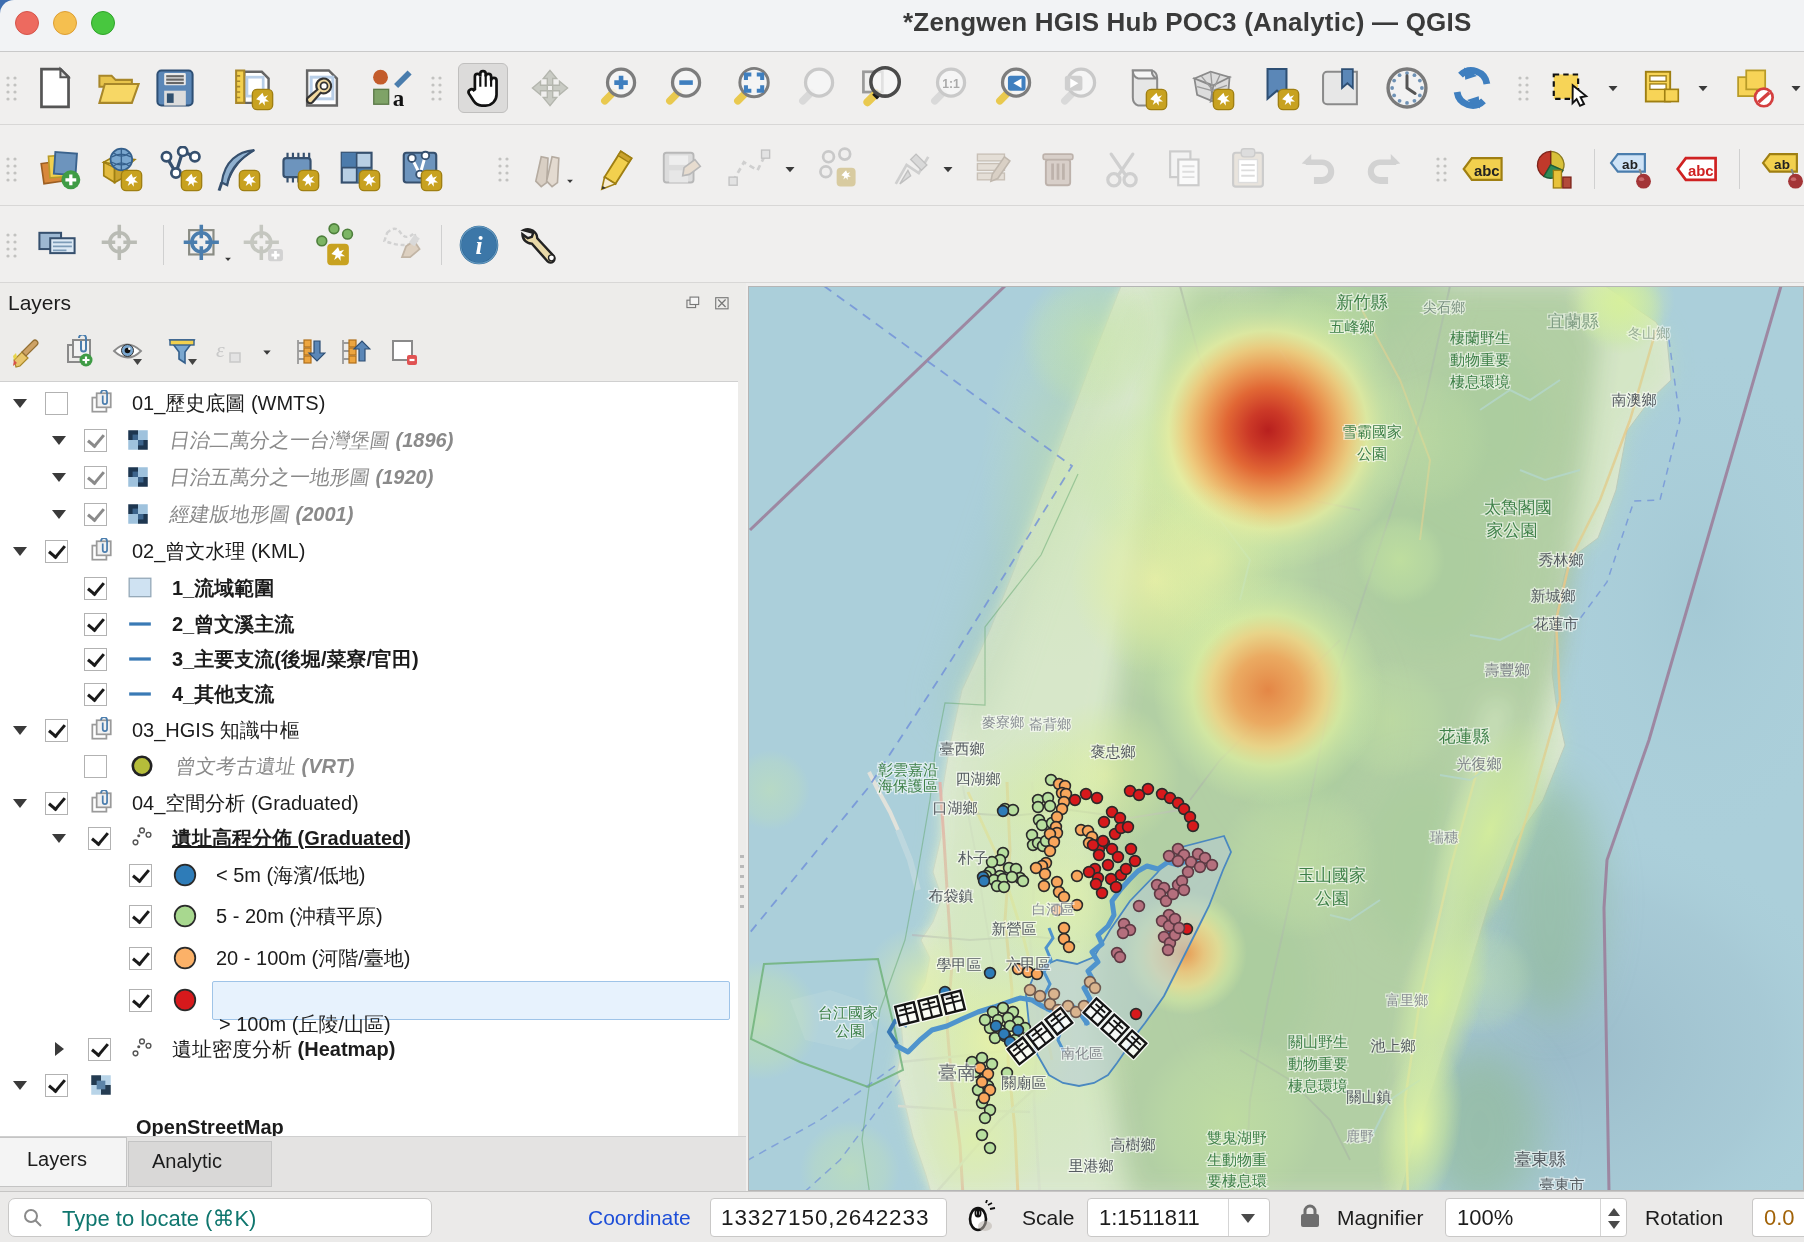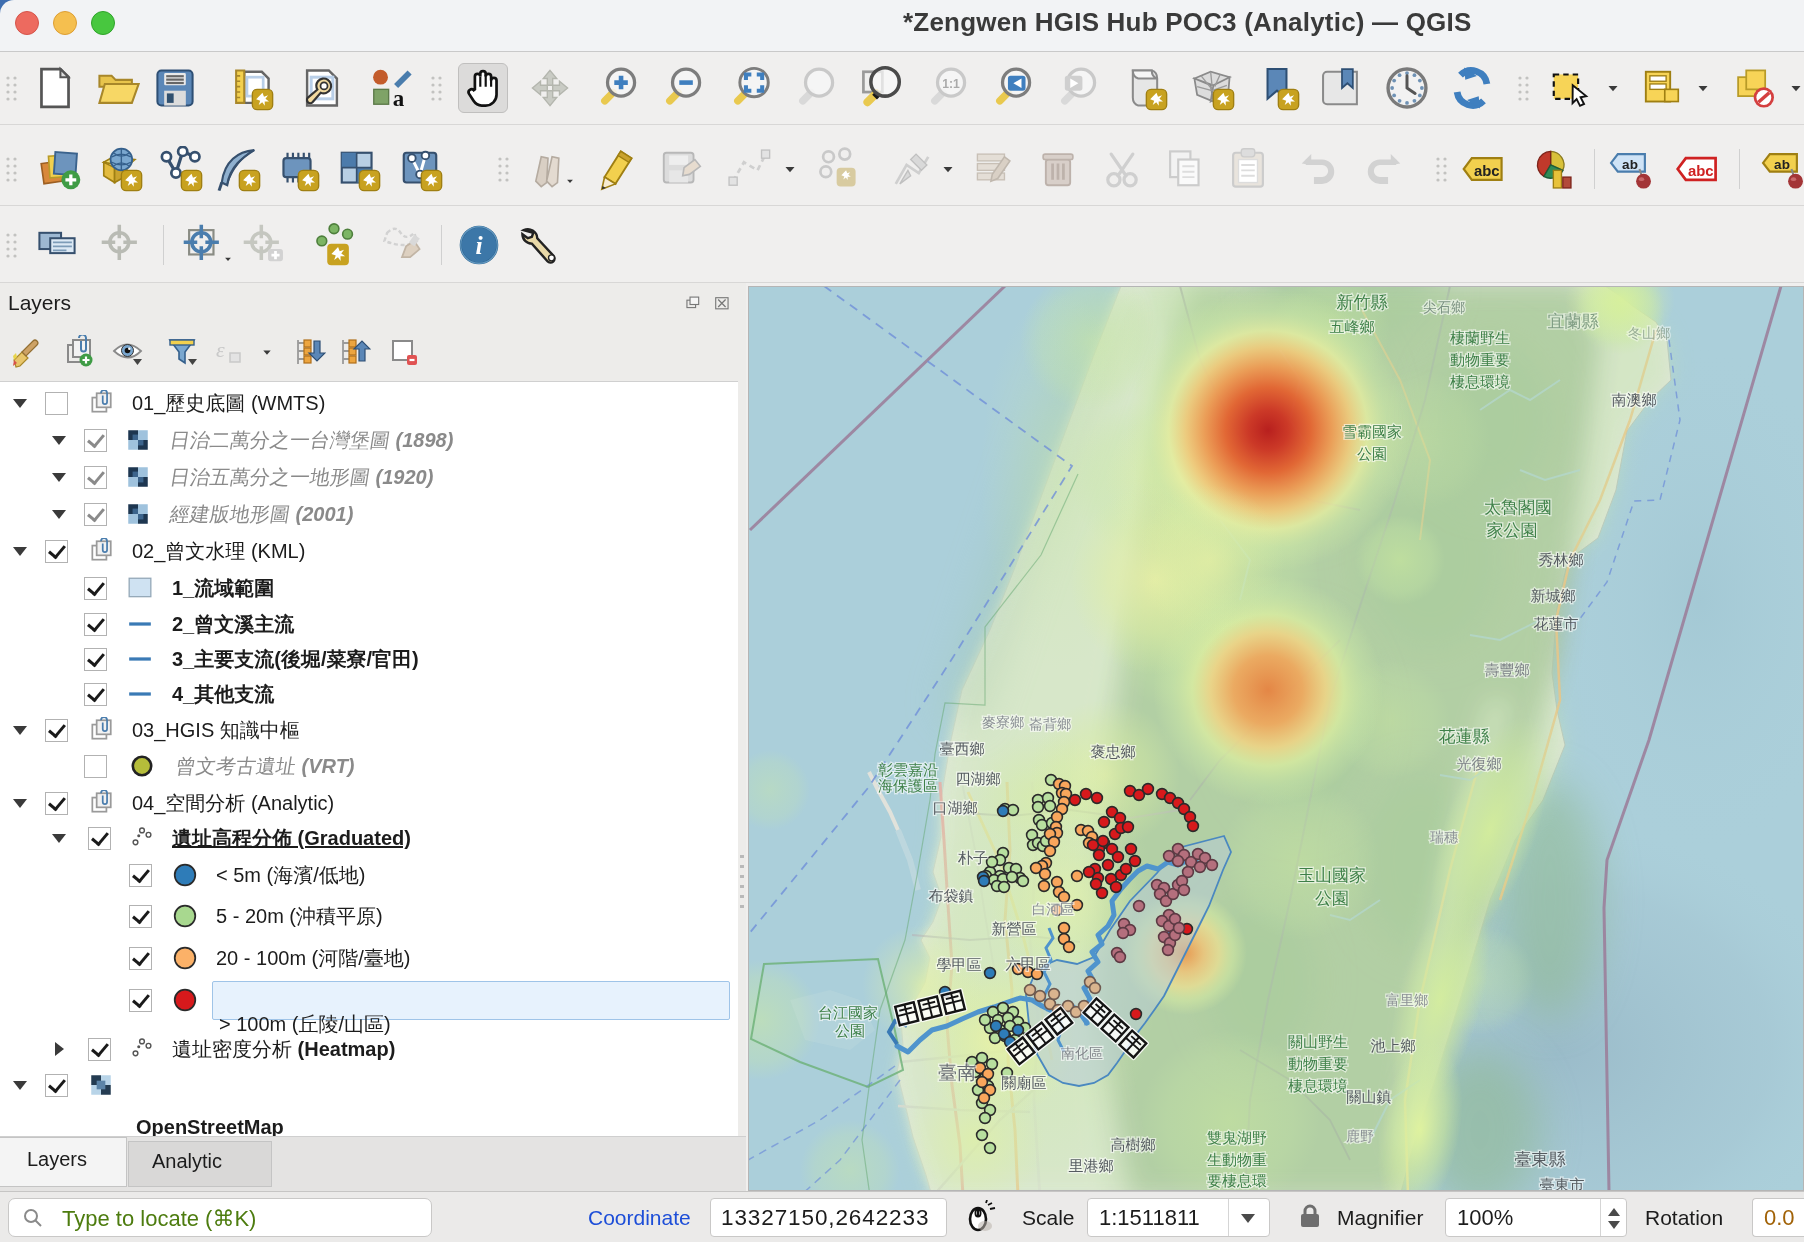--- a/index.html
+++ b/index.html
@@ -537,21 +537,21 @@
 <div class="exp" style="left:52px;top:436px"></div>
 <div class="ck on gr" style="left:84px;top:429px"></div>
 <svg style="position:absolute;left:125px;top:427px" width="26" height="26" viewBox="0 0 24 24">
     <rect x="3" y="3" width="9" height="9" fill="#1d3650"></rect>
     <rect x="12" y="3" width="9" height="9" fill="#9fc2dd"></rect>
     <rect x="3" y="12" width="9" height="9" fill="#9fc2dd"></rect>
     <rect x="12" y="12" width="9" height="9" fill="#1d3650"></rect>
     <rect x="12" y="12" width="5" height="5" fill="#3c648c"></rect>
     <rect x="7" y="7" width="5" height="5" fill="#3c648c"></rect>
   </svg>
-<div class="trow" style="left:170px;top:427px;color:#8a8a8a"><span class="sk">日治二萬分之一台灣堡圖</span> <i><b>(1898)</b></i></div>
+<div class="trow" style="left:170px;top:427px;color:#8a8a8a"><span class="sk">日治二萬分之一台灣堡圖</span> <i><b>(1896)</b></i></div>
 <div class="exp" style="left:52px;top:473px"></div>
 <div class="ck on gr" style="left:84px;top:466px"></div>
 <svg style="position:absolute;left:125px;top:464px" width="26" height="26" viewBox="0 0 24 24">
     <rect x="3" y="3" width="9" height="9" fill="#1d3650"></rect>
     <rect x="12" y="3" width="9" height="9" fill="#9fc2dd"></rect>
     <rect x="3" y="12" width="9" height="9" fill="#9fc2dd"></rect>
     <rect x="12" y="12" width="9" height="9" fill="#1d3650"></rect>
     <rect x="12" y="12" width="5" height="5" fill="#3c648c"></rect>
     <rect x="7" y="7" width="5" height="5" fill="#3c648c"></rect>
   </svg>
@@ -608,21 +608,21 @@
     <circle cx="12" cy="12" r="8.5" fill="#b5bd3a" stroke="#222" stroke-width="2.4"></circle>
   </svg>
 <div class="trow" style="left:176px;top:753px;color:#8a8a8a"><span class="sk">曾文考古遺址</span> <i><b>(VRT)</b></i></div>
 <div class="exp" style="left:13px;top:799px"></div>
 <div class="ck on" style="left:45px;top:792px"></div>
 <svg style="position:absolute;left:88px;top:790px" width="26" height="26" viewBox="0 0 24 24">
     <rect x="4" y="7" width="13" height="13" fill="none" stroke="#9a9a9a" stroke-width="1.6"></rect>
     <rect x="8" y="3" width="13" height="13" fill="#f2f2f2" stroke="#9a9a9a" stroke-width="1.6"></rect>
     <path d="M12 3 a2.8 2.8 0 0 1 5.6 0 v8 a2 2 0 0 1 -4 0 v-6" fill="none" stroke="#4a7dad" stroke-width="1.6"></path>
   </svg>
-<div class="trow" style="left:132px;top:790px;">04_空間分析 (Analytic)</div>
+<div class="trow" style="left:132px;top:790px;">04_空間分析 (Graduated)</div>
 <div class="exp" style="left:52px;top:834px"></div>
 <div class="ck on" style="left:88px;top:827px"></div>
 <svg style="position:absolute;left:129px;top:825px" width="26" height="26" viewBox="0 0 24 24">
     <circle cx="6" cy="16" r="2.2" fill="none" stroke="#555" stroke-width="1.3"></circle>
     <circle cx="12" cy="5" r="2.2" fill="none" stroke="#555" stroke-width="1.3"></circle>
     <circle cx="18" cy="9" r="2.2" fill="none" stroke="#555" stroke-width="1.3"></circle>
     <circle cx="9" cy="10" r="1.4" fill="#555"></circle>
   </svg>
 <div class="trow" style="left:172px;top:825px;"><b style="text-decoration:underline">遺址高程分佈 (Graduated)</b></div>
 <div class="ck on" style="left:129px;top:864px"></div>
@@ -670,21 +670,21 @@
 <div class="abs" style="left:0;top:1137px;width:127px;height:50px;background:#f4f4f4;border:1px solid #c4c4c4;border-left:none"></div>
 <div class="abs" style="left:27px;top:1148px;font-size:20px;color:#1c1c1c">Layers</div>
 <div class="abs" style="left:128px;top:1141px;width:144px;height:46px;background:#d9d8d7;border:1px solid #c4c4c4"></div>
 <div class="abs" style="left:152px;top:1150px;font-size:20px;color:#1c1c1c">Analytic</div>
 <div class="abs" style="left:0;top:1191px;width:1804px;height:51px;background:#ebeae9;border-top:1px solid #c6c5c4"></div>
 <div class="abs" style="left:8px;top:1198px;width:424px;height:39px;background:#fff;border:1.5px solid #c9c8c7;border-radius:7px"></div>
 <svg class="abs" style="left:22px;top:1207px" width="22" height="22" viewBox="0 0 22 22">
     <circle cx="9" cy="9" r="6" fill="none" stroke="#8a8a8a" stroke-width="2"></circle>
     <path d="M13.5 13.5 L19 19" stroke="#8a8a8a" stroke-width="2"></path>
   </svg>
-<div class="abs" style="left:62px;top:1206px;font-size:22px;color:#4d7c0f">Type to locate (⌘K)</div>
+<div class="abs" style="left:62px;top:1206px;font-size:22px;color:#0f766e">Type to locate (⌘K)</div>
 <div class="abs" style="left:588px;top:1206px;font-size:21px;color:#1d4ed8">Coordinate</div>
 <div class="abs" style="left:710px;top:1198px;width:237px;height:39px;background:#fff;border:1.5px solid #c9c8c7;border-radius:4px"></div>
 <div class="abs" style="left:721px;top:1205px;font-size:22.5px;color:#1c1c1c;letter-spacing:0.9px">13327150,2642233</div>
 <svg class="abs" style="left:963px;top:1200px" width="34" height="34" viewBox="0 0 34 34">
     <ellipse cx="15" cy="19" rx="8" ry="11" fill="#fff" stroke="#111" stroke-width="2.6"></ellipse>
     <path d="M15 8 v8" stroke="#111" stroke-width="2"></path>
     <ellipse cx="15" cy="13" rx="2.6" ry="3.6" fill="none" stroke="#111" stroke-width="1.8"></ellipse>
     <path d="M25 5 l4-2 M27 9 l5-1 M23 3 l1-3" stroke="#111" stroke-width="1.8"></path>
     <ellipse cx="22" cy="26" rx="7" ry="5" fill="#b9b2ac" opacity="0.55"></ellipse>
   </svg>

